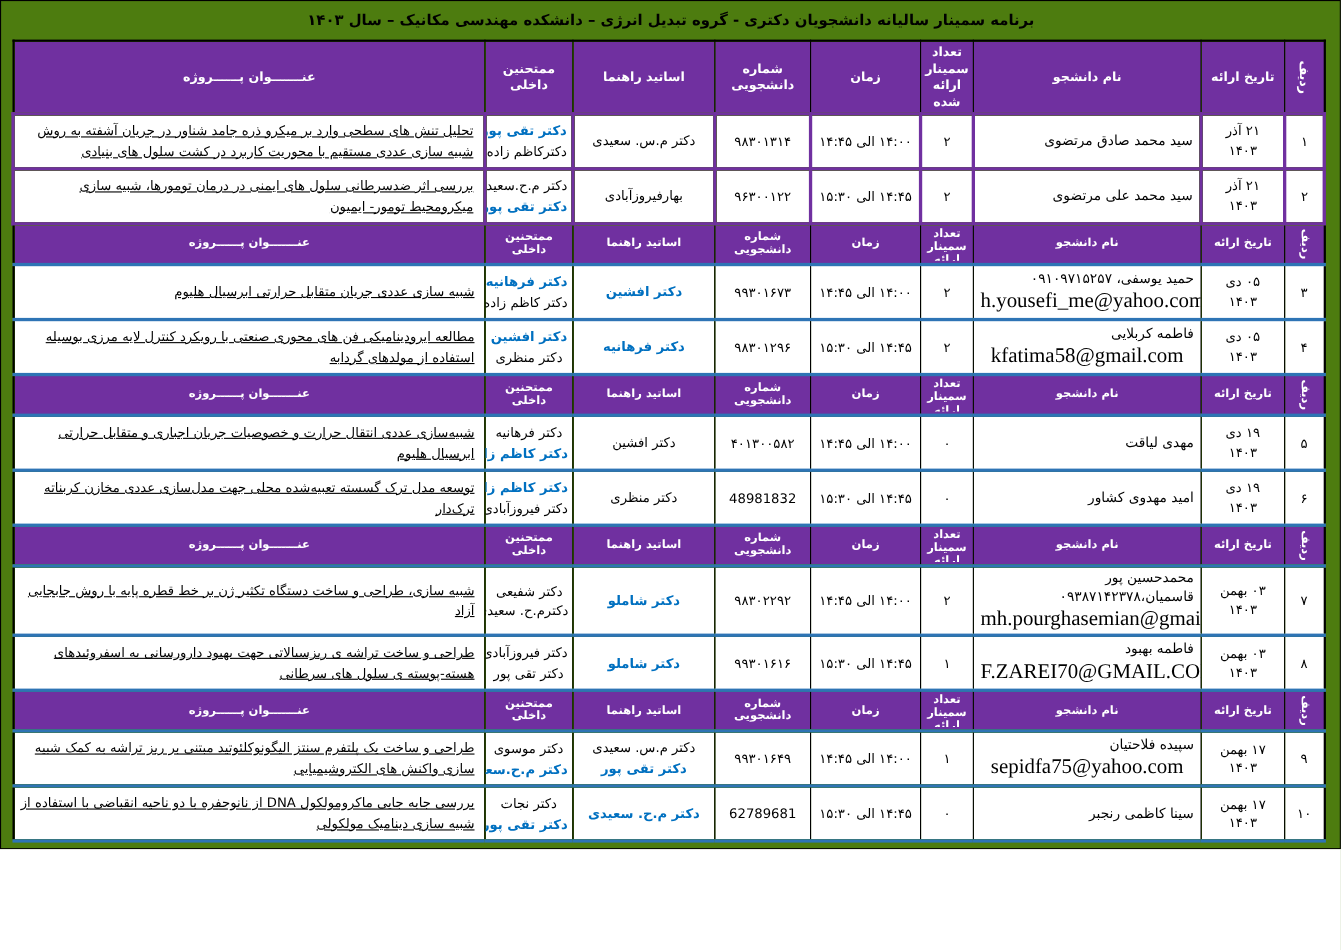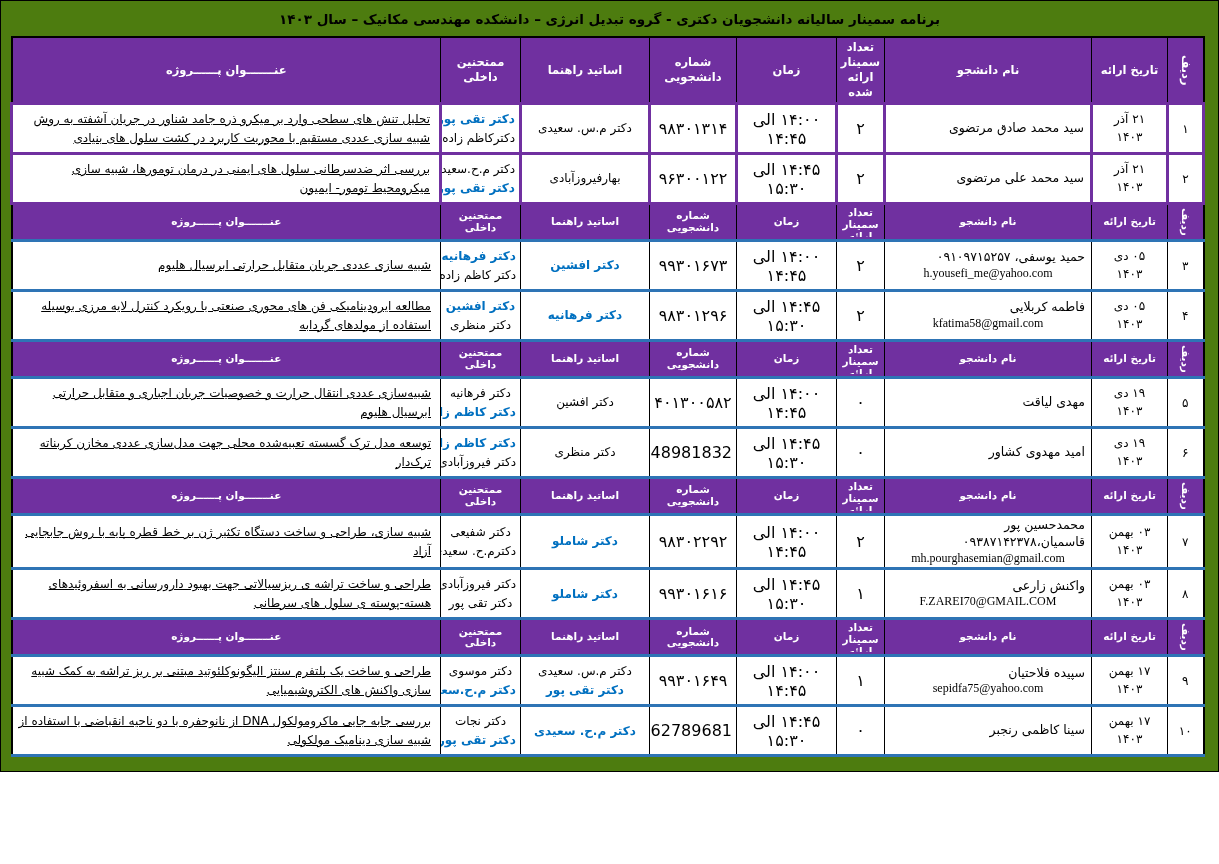--- a/index.html
+++ b/index.html
@@ -22,26 +22,26 @@
   tr.header-short .rot{max-height:28px;}
   td{border:1px solid #000;background:#fff;font-size:12px;text-align:center;
      vertical-align:middle;height:50px;box-sizing:border-box;padding:2px 4px;overflow:hidden;}
   tbody.sec-purple td{border:3px solid #7030A0;}
   tbody.sec-blue td{border-bottom:3px solid #2E74B5;}
   td.td-no{font-size:12px;}
   td.td-date{font-weight:normal;font-size:12px;line-height:1.45;}
   td.td-student{padding:1px 6px;}
   .s-name{text-align:right;font-size:12.5px;line-height:1.35;}
   .s-email{text-align:center;direction:ltr;font-family:"Liberation Serif","DejaVu Serif",serif;
-           font-size:12px;line-height:1.3;}
+           font-size:19px;line-height:1.3;}
   td.td-people{line-height:1.55;font-size:12px;}
   .person{white-space:nowrap;}
   .person.hl{color:#0070C0;font-weight:bold;}
   td.td-title{text-align:right;padding:2px 9px 2px 6px;font-size:12px;line-height:1.55;text-decoration:underline;}
-  td.td-time,td.td-sid,td.td-count{font-size:16px;}
+  td.td-time,td.td-sid,td.td-count{font-size:12px;}
 </style>
 </head>
 <body>
 
 <div class="page">
   <div class="doc-title">برنامه سمینار  سالیانه دانشجویان دکتری - گروه تبدیل انرژی – دانشکده مهندسی مکانیک –  سال ۱۴۰۳</div>
   <table class="schedule" id="schedule-table">
     <colgroup>
       <col class="c-no">
         <col class="c-date">
@@ -326,21 +326,21 @@
           </td>
           <td class="td-title">شبیه سازی، طراحی و ساخت دستگاه تکثیر ژن بر خط قطره پایه با روش جابجایی آزاد</td>
         </tr>
         <tr class="data-row">
           <td class="td-no">۸</td>
           <td class="td-date">
             <div class="dl">۰۳ بهمن</div>
             <div class="dl">۱۴۰۳</div>
           </td>
           <td class="td-student">
-            <div class="s-name">واکنش زارعی</div>
+            <div class="s-name">فاطمه بهبود</div>
             <div class="s-email">F.ZAREI70@GMAIL.COM</div>
           </td>
           <td class="td-count">۱</td>
           <td class="td-time">۱۴:۴۵ الی ۱۵:۳۰</td>
           <td class="td-sid">۹۹۳۰۱۶۱۶</td>
           <td class="td-people">
             <div class="person hl">دکتر شاملو</div>
           </td>
           <td class="td-people">
             <div class="person">دکتر فیروزآبادی</div>

